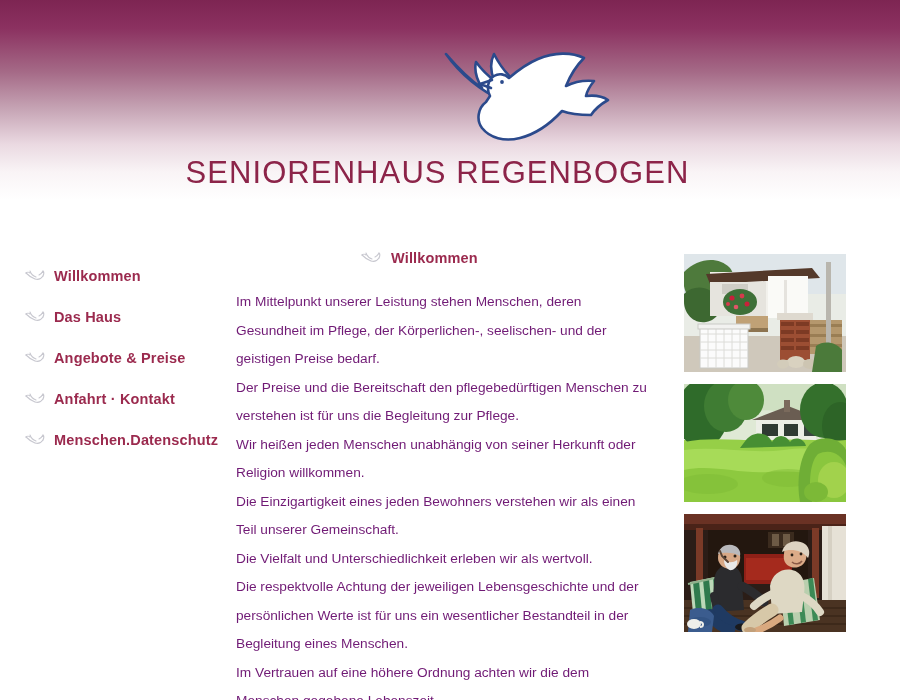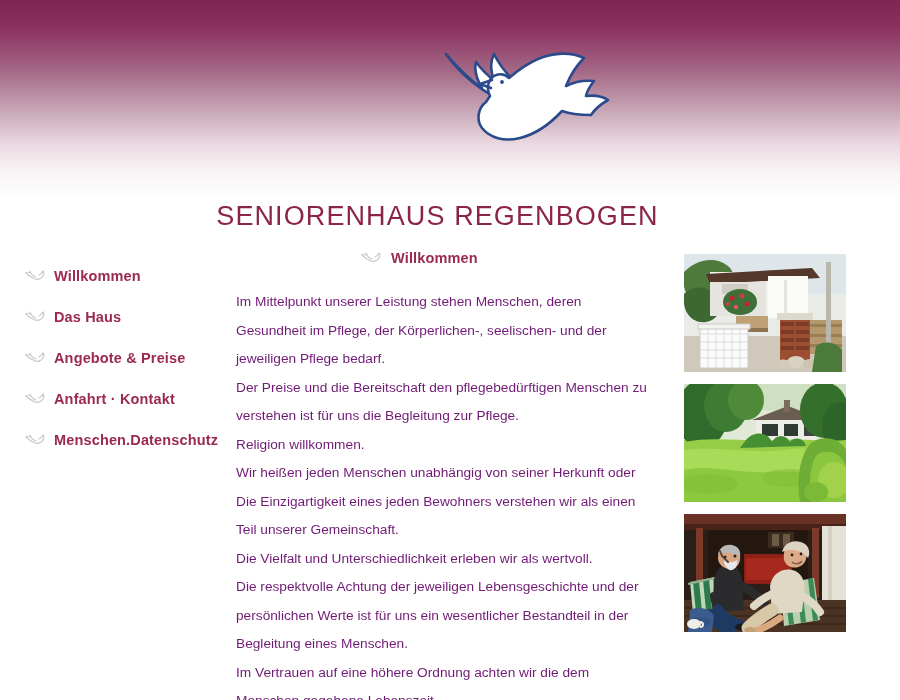--- a/index.html
+++ b/index.html
@@ -42,27 +42,26 @@
     width: 200px;
     height: 112px;
   }
 
   #site-title {
     position: absolute;
     left: 0; top: 155px;
     width: 900px;
     text-align: center;
     padding-right: 25px;
-    font-size: 27px;
+    font-size: 31px;
     letter-spacing: 1.1px;
     font-weight: 400;
     color: #8c2449;
     font-family: "Liberation Sans", sans-serif;
     white-space: nowrap;
-    margin-top: 46px;
   }
 
   
   #content {
     position: absolute;
     left: 0; top: 200px;
     width: 900px;
     height: 500px;
   }
 
@@ -271,25 +270,25 @@
               <path d="M2 4 C3 3 5 3 6 4"></path>
             </g>
           </svg>
         </span>
         <span class="nav-label">Willkommen</span>
       </div>
 
       <div id="body-text">
         <div class="body-line">Im Mittelpunkt unserer Leistung stehen Menschen, deren</div>
         <div class="body-line">Gesundheit im Pflege, der Körperlichen-, seelischen- und der</div>
-        <div class="body-line">jeweiligen Pflege bedarf.</div>
+        <div class="body-line">geistigen Preise bedarf.</div>
         <div class="body-line">Der Preise und die Bereitschaft den pflegebedürftigen Menschen zu</div>
         <div class="body-line">verstehen ist für uns die Begleitung zur Pflege.</div>
+        <div class="body-line">Wir heißen jeden Menschen unabhängig von seiner Herkunft oder</div>
         <div class="body-line">Religion willkommen.</div>
-        <div class="body-line">Wir heißen jeden Menschen unabhängig von seiner Herkunft oder</div>
         <div class="body-line">Die Einzigartigkeit eines jeden Bewohners verstehen wir als einen</div>
         <div class="body-line">Teil unserer Gemeinschaft.</div>
         <div class="body-line">Die Vielfalt und Unterschiedlichkeit erleben wir als wertvoll.</div>
         <div class="body-line">Die respektvolle Achtung der jeweiligen Lebensgeschichte und der</div>
         <div class="body-line">persönlichen Werte ist für uns ein wesentlicher Bestandteil in der</div>
         <div class="body-line">Begleitung eines Menschen.</div>
         <div class="body-line">Im Vertrauen auf eine höhere Ordnung achten wir die dem</div>
         <div class="body-line">Menschen gegebene Lebenszeit.</div>
       </div>
     </div>

